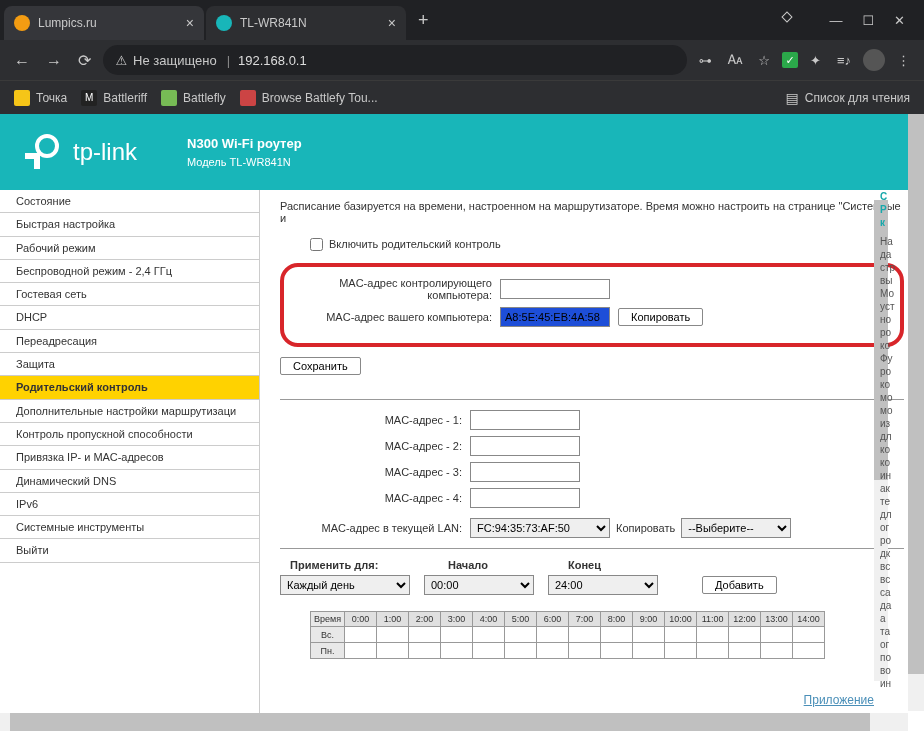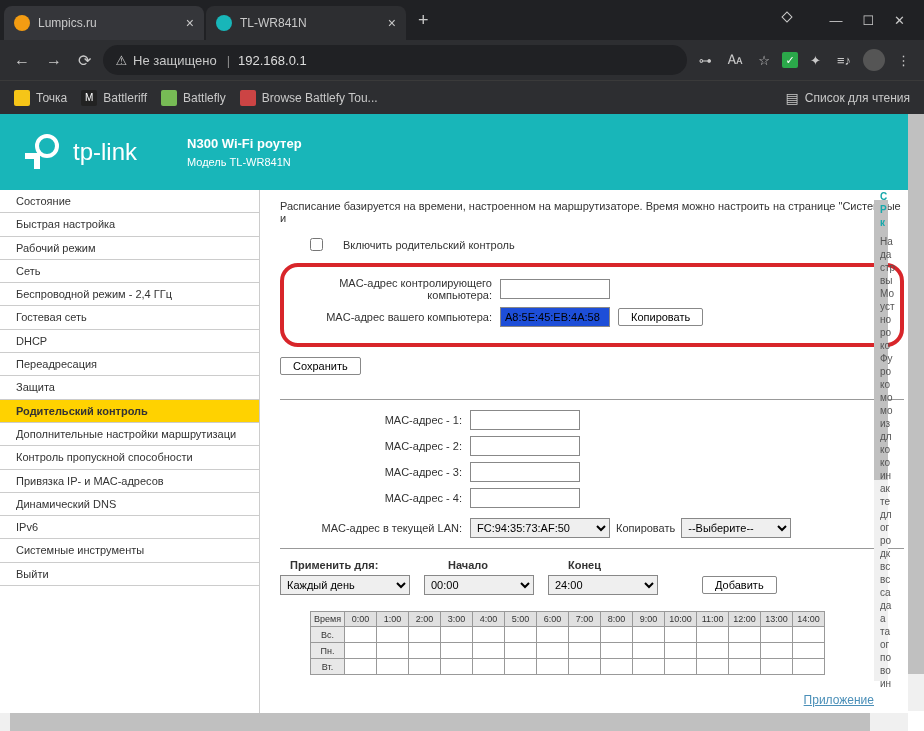--- a/index.html
+++ b/index.html
@@ -32,21 +32,21 @@
 .header{background:#18b6b9;height:76px;display:flex;align-items:center;padding:0 25px;gap:50px;width:100%}
 .logo{display:flex;align-items:center;gap:8px;color:#fff;font-size:24px;font-weight:300}
 .router-info{color:#fff;font-size:11px;line-height:1.5}
 .router-title{font-weight:bold;font-size:13px}
 .main{display:flex;width:100%;height:calc(100% - 76px)}
 .sidebar{width:260px;background:#fff;border-right:1px solid #ccc}
 .sidebar-item{padding:4px 16px;font-size:11px;color:#333;border-bottom:1px solid #ccc;cursor:pointer;line-height:1.3}
 .sidebar-item.active{background:#ffd200;font-weight:bold}
 .panel{flex:1;padding:10px 20px;font-size:11px;color:#333;position:relative;overflow:hidden;width:590px}
 .desc{font-size:11px;margin-bottom:14px}
-.checkbox-row{display:flex;align-items:center;gap:20px;margin-left:30px;margin-bottom:12px}
+.checkbox-row{display:flex;align-items:flex-start;gap:6px;margin-left:30px;margin-bottom:12px}
 .highlight-box{border:4px solid #d8252a;border-radius:18px;padding:10px 16px;margin-bottom:10px}
 .form-row{display:flex;align-items:center;margin-bottom:6px}
 .form-label{width:200px;text-align:right;padding-right:8px;font-size:11px}
 .txt-input{width:110px;height:20px;border:1px solid #888;padding:0 4px;font-size:11px}
 .btn{background:#fff;border:1px solid #888;padding:2px 12px;font-size:11px;cursor:pointer;border-radius:2px}
 .btn-save{margin-bottom:14px}
 hr{border:none;border-top:1px solid #999;margin:10px 0}
 .select{border:1px solid #888;height:20px;font-size:11px;padding:0 2px}
 .sched-labels{display:flex;gap:40px;margin-left:10px;margin-bottom:4px;font-size:11px}
 .sched-labels span{font-weight:bold}
@@ -144,21 +144,20 @@
         <div class="router-title">N300 Wi-Fi роутер</div>
         <div>Модель TL-WR841N</div>
       </div>
     </div>
 
     <div class="main">
       <div class="sidebar" id="sidebar">
           <div class="sidebar-item">Состояние</div>
           <div class="sidebar-item">Быстрая настройка</div>
           <div class="sidebar-item">Рабочий режим</div>
-          <div class="sidebar-item">Сеть</div>
           <div class="sidebar-item">Беспроводной режим - 2,4 ГГц</div>
           <div class="sidebar-item">Гостевая сеть</div>
           <div class="sidebar-item">DHCP</div>
           <div class="sidebar-item">Переадресация</div>
           <div class="sidebar-item">Защита</div>
           <div class="sidebar-item active">Родительский контроль</div>
           <div class="sidebar-item">Дополнительные настройки маршрутизаци</div>
           <div class="sidebar-item">Контроль пропускной способности</div>
           <div class="sidebar-item">Привязка IP- и МАС-адресов</div>
           <div class="sidebar-item">Динамический DNS</div>
@@ -277,38 +276,20 @@
                 <td class="cell"></td>
                 <td class="cell"></td>
                 <td class="cell"></td>
                 <td class="cell"></td>
                 <td class="cell"></td>
                 <td class="cell"></td>
                 <td class="cell"></td>
                 <td class="cell"></td>
                 <td class="cell"></td>
               </tr>
-              <tr>
-                <td class="day-col">Вт.</td>
-                <td class="cell"></td>
-                <td class="cell"></td>
-                <td class="cell"></td>
-                <td class="cell"></td>
-                <td class="cell"></td>
-                <td class="cell"></td>
-                <td class="cell"></td>
-                <td class="cell"></td>
-                <td class="cell"></td>
-                <td class="cell"></td>
-                <td class="cell"></td>
-                <td class="cell"></td>
-                <td class="cell"></td>
-                <td class="cell"></td>
-                <td class="cell"></td>
-              </tr>
             </tbody>
           </table>
       </div>
     </div>
   </div>
 </div>
 
 <div class="scroll-panel">
     <div class="scroll-panel-thumb"></div>
   </div>

